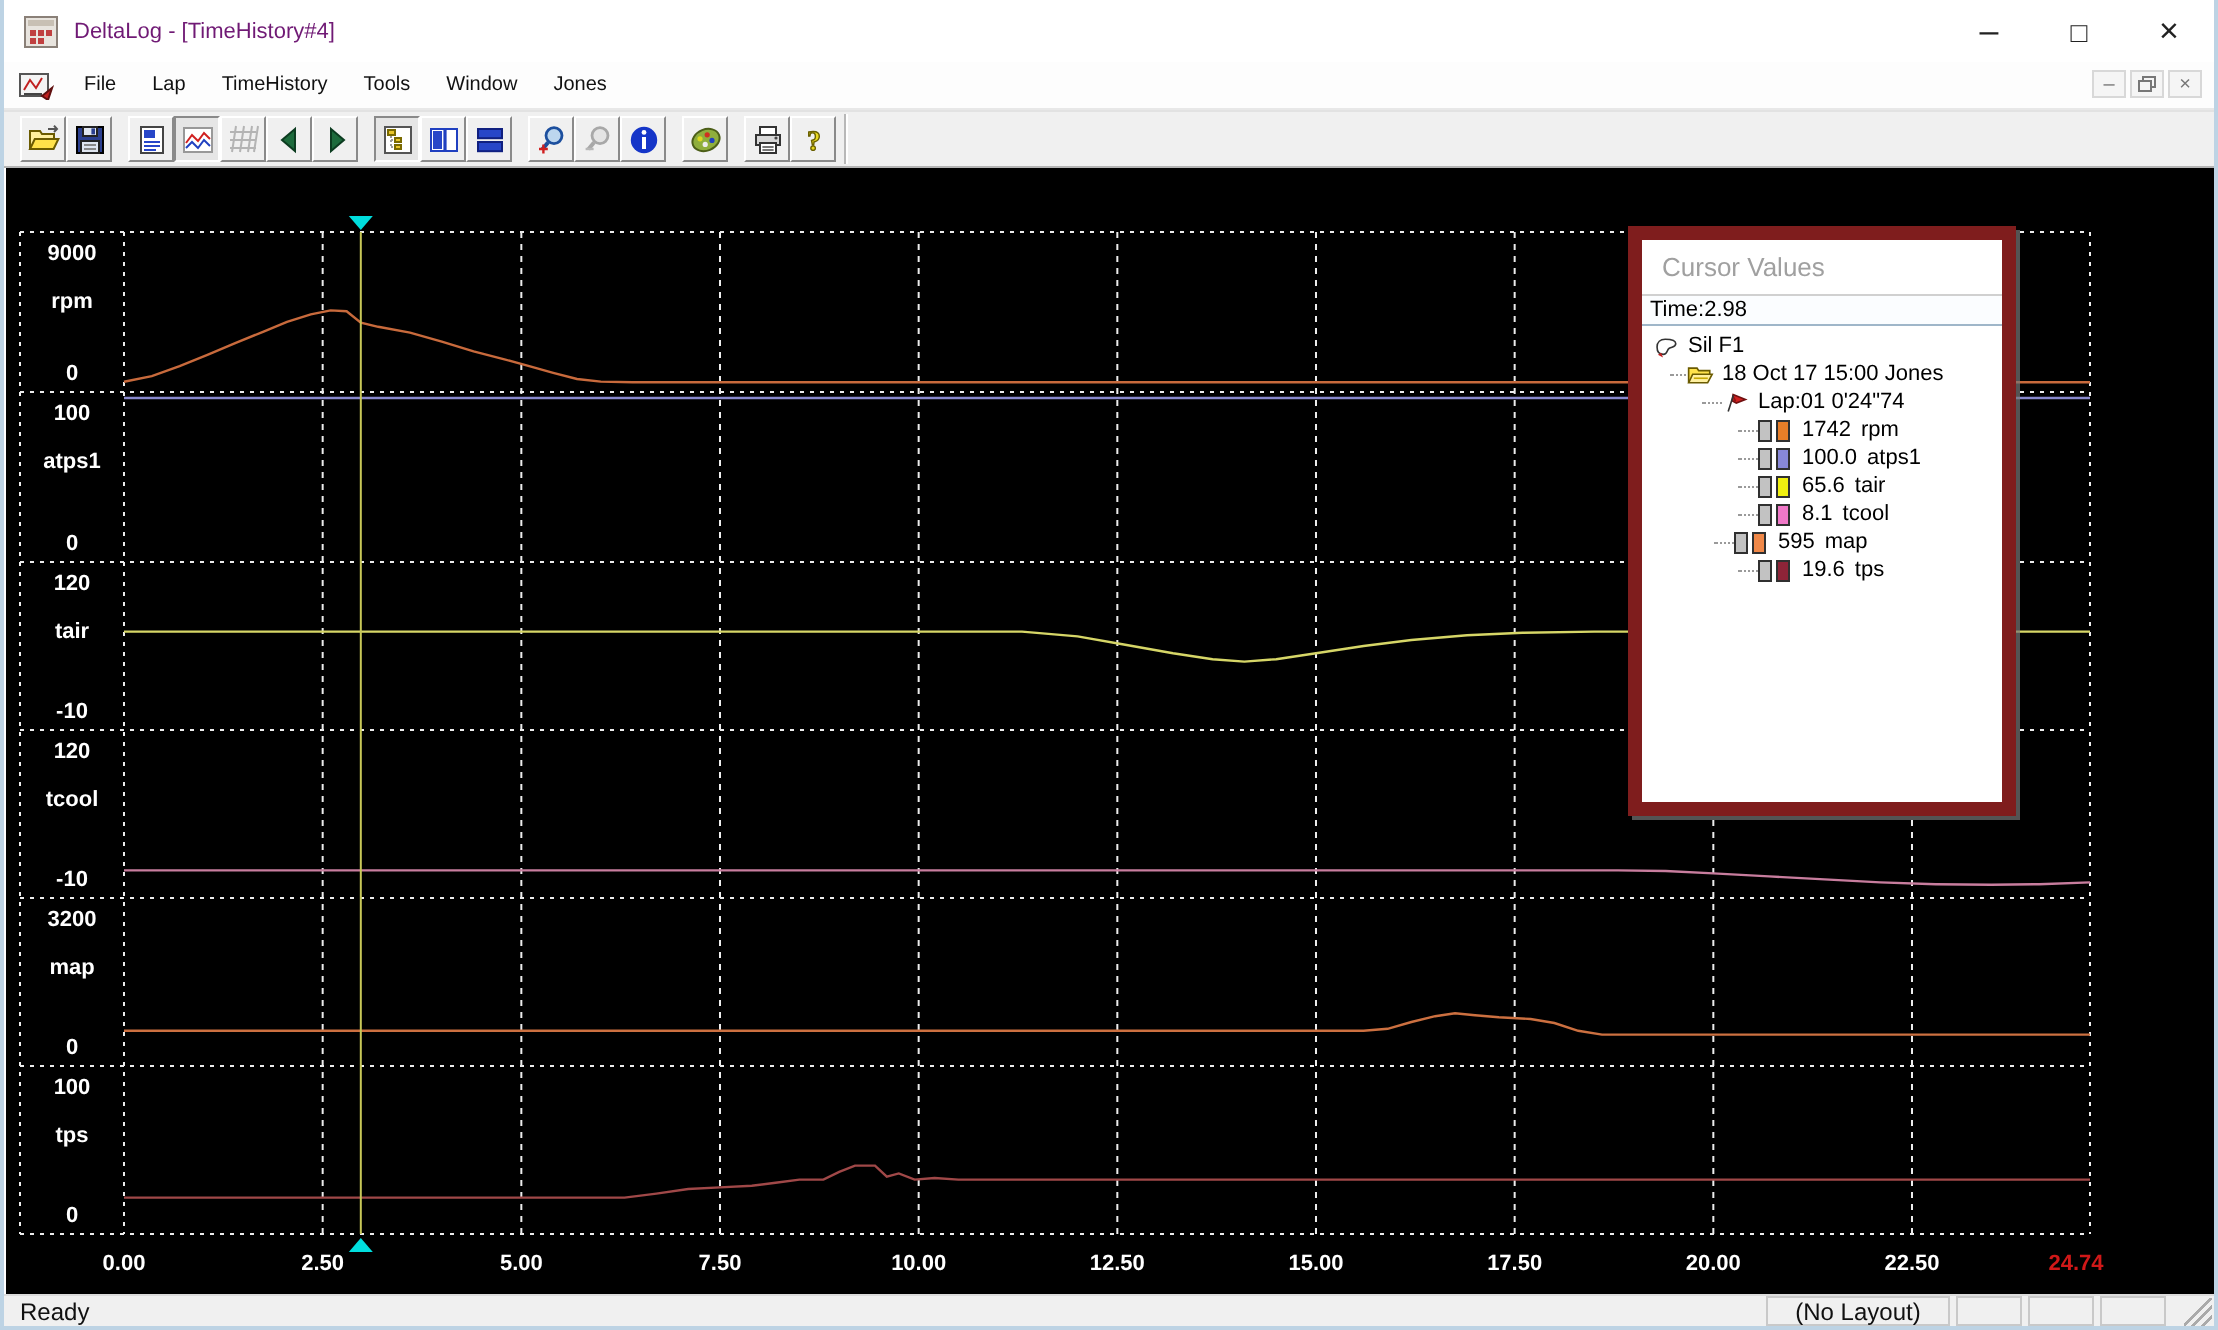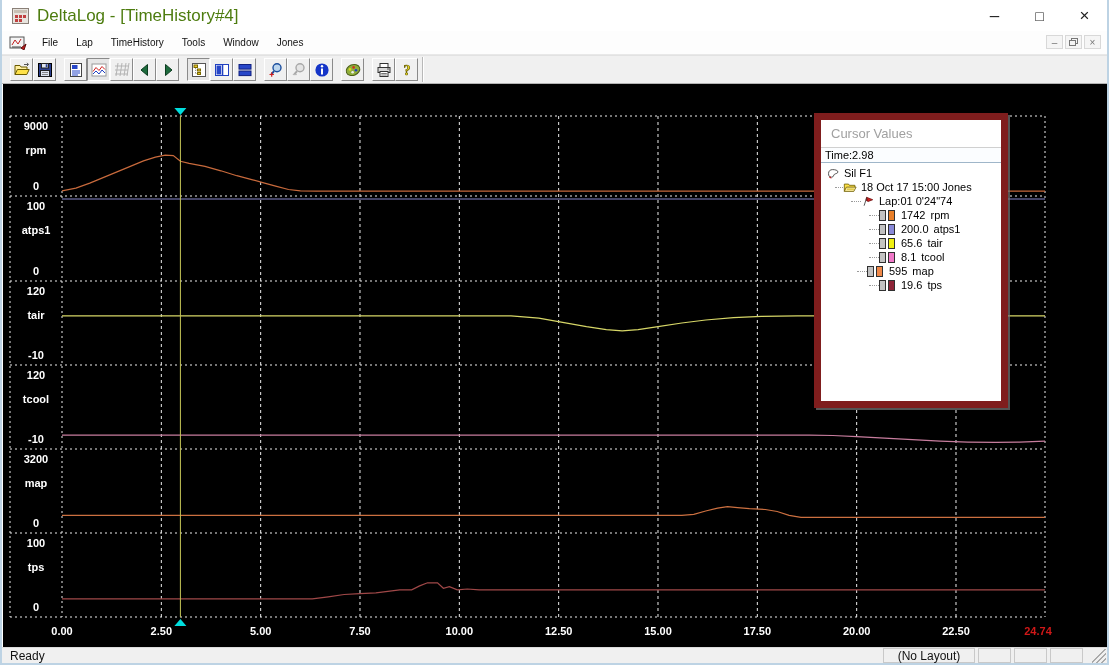--- a/index.html
+++ b/index.html
@@ -5,21 +5,21 @@
   * { margin:0; padding:0; box-sizing:border-box; }
   body { font-family:"Liberation Sans", sans-serif; background:#444; }
   .window{
     position:relative; width:1109px; height:665px; background:#fff;
     border-left:2px solid #bdd3e4; border-right:2px solid #bdd3e4; border-bottom:2px solid #bdd3e4;
     overflow:hidden;
   }
   
   .titlebar{ height:31px; background:#fff; display:flex; align-items:center; position:relative; }
   .app-icon{ width:17px; height:16px; margin:0 8px 0 10px; }
-  .title-text{ font-size:17px; color:#4d7c0f; }
+  .title-text{ font-size:11px; color:#701a75; }
   .win-controls{ position:absolute; right:0; top:0; height:31px; display:flex; }
   .win-btn{ width:45px; height:31px; display:flex; align-items:center; justify-content:center;
             font-size:15px; color:#222; cursor:default; }
   
   .menubar{ height:24px; background:#fdfdfd; display:flex; align-items:center; position:relative;
             border-bottom:1px solid #e8e8e8; }
   .mdi-icon{ width:18px; height:15px; margin:0 6px 0 7px; }
   .menu-item{ font-size:10px; color:#111; padding:3px 9px; cursor:default; }
   .mdi-controls{ position:absolute; right:6px; top:4px; display:flex; gap:2px; }
   .mdi-btn{ width:17px; height:14px; background:#f5f5f5; border:1px solid #d8d8d8;
@@ -373,21 +373,21 @@
           <span class="tree-dots" style="width:10px"></span>
           <span class="chip chip-gray"></span>
           <span class="chip chip-color" style="background:#e87e28"></span>
           <span class="cv-val">1742</span>
           <span>rpm</span>
         </div>
         <div class="tree-row" style="padding-left: 48px;">
           <span class="tree-dots" style="width:10px"></span>
           <span class="chip chip-gray"></span>
           <span class="chip chip-color" style="background:#8888d8"></span>
-          <span class="cv-val">200.0</span>
+          <span class="cv-val">100.0</span>
           <span>atps1</span>
         </div>
         <div class="tree-row" style="padding-left: 48px;">
           <span class="tree-dots" style="width:10px"></span>
           <span class="chip chip-gray"></span>
           <span class="chip chip-color" style="background:#f0f010"></span>
           <span class="cv-val">65.6</span>
           <span>tair</span>
         </div>
         <div class="tree-row" style="padding-left: 48px;">

